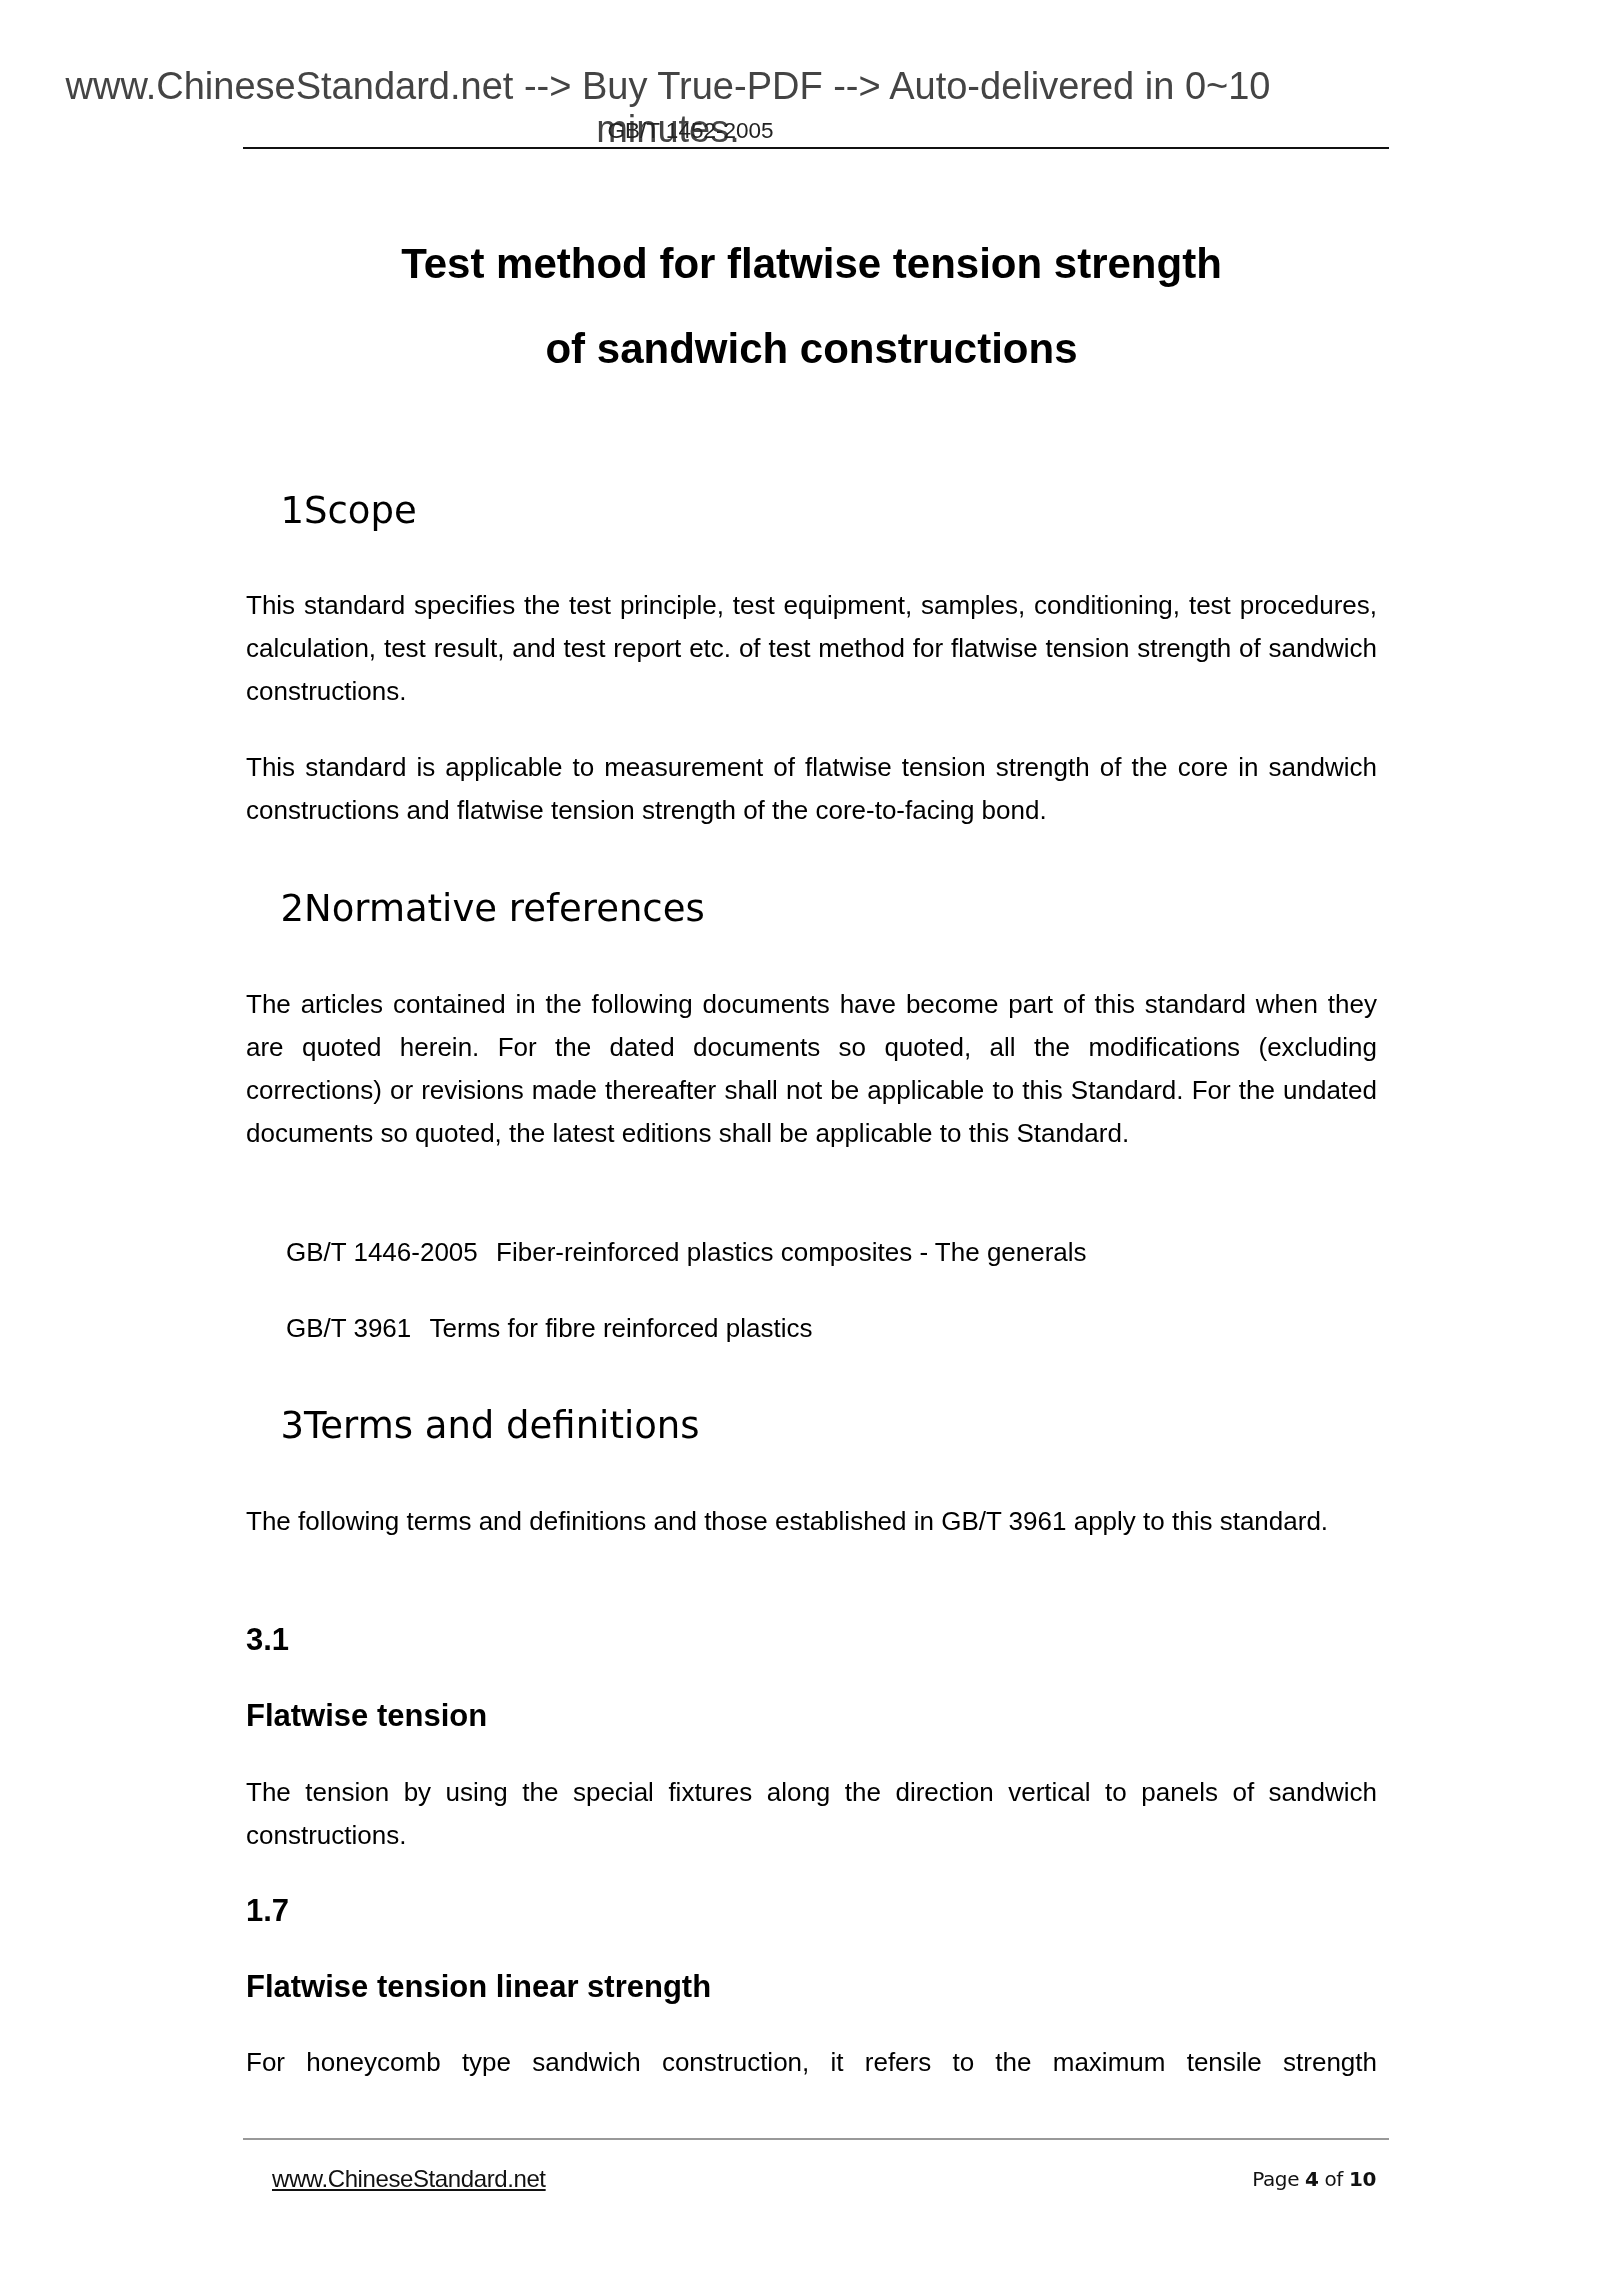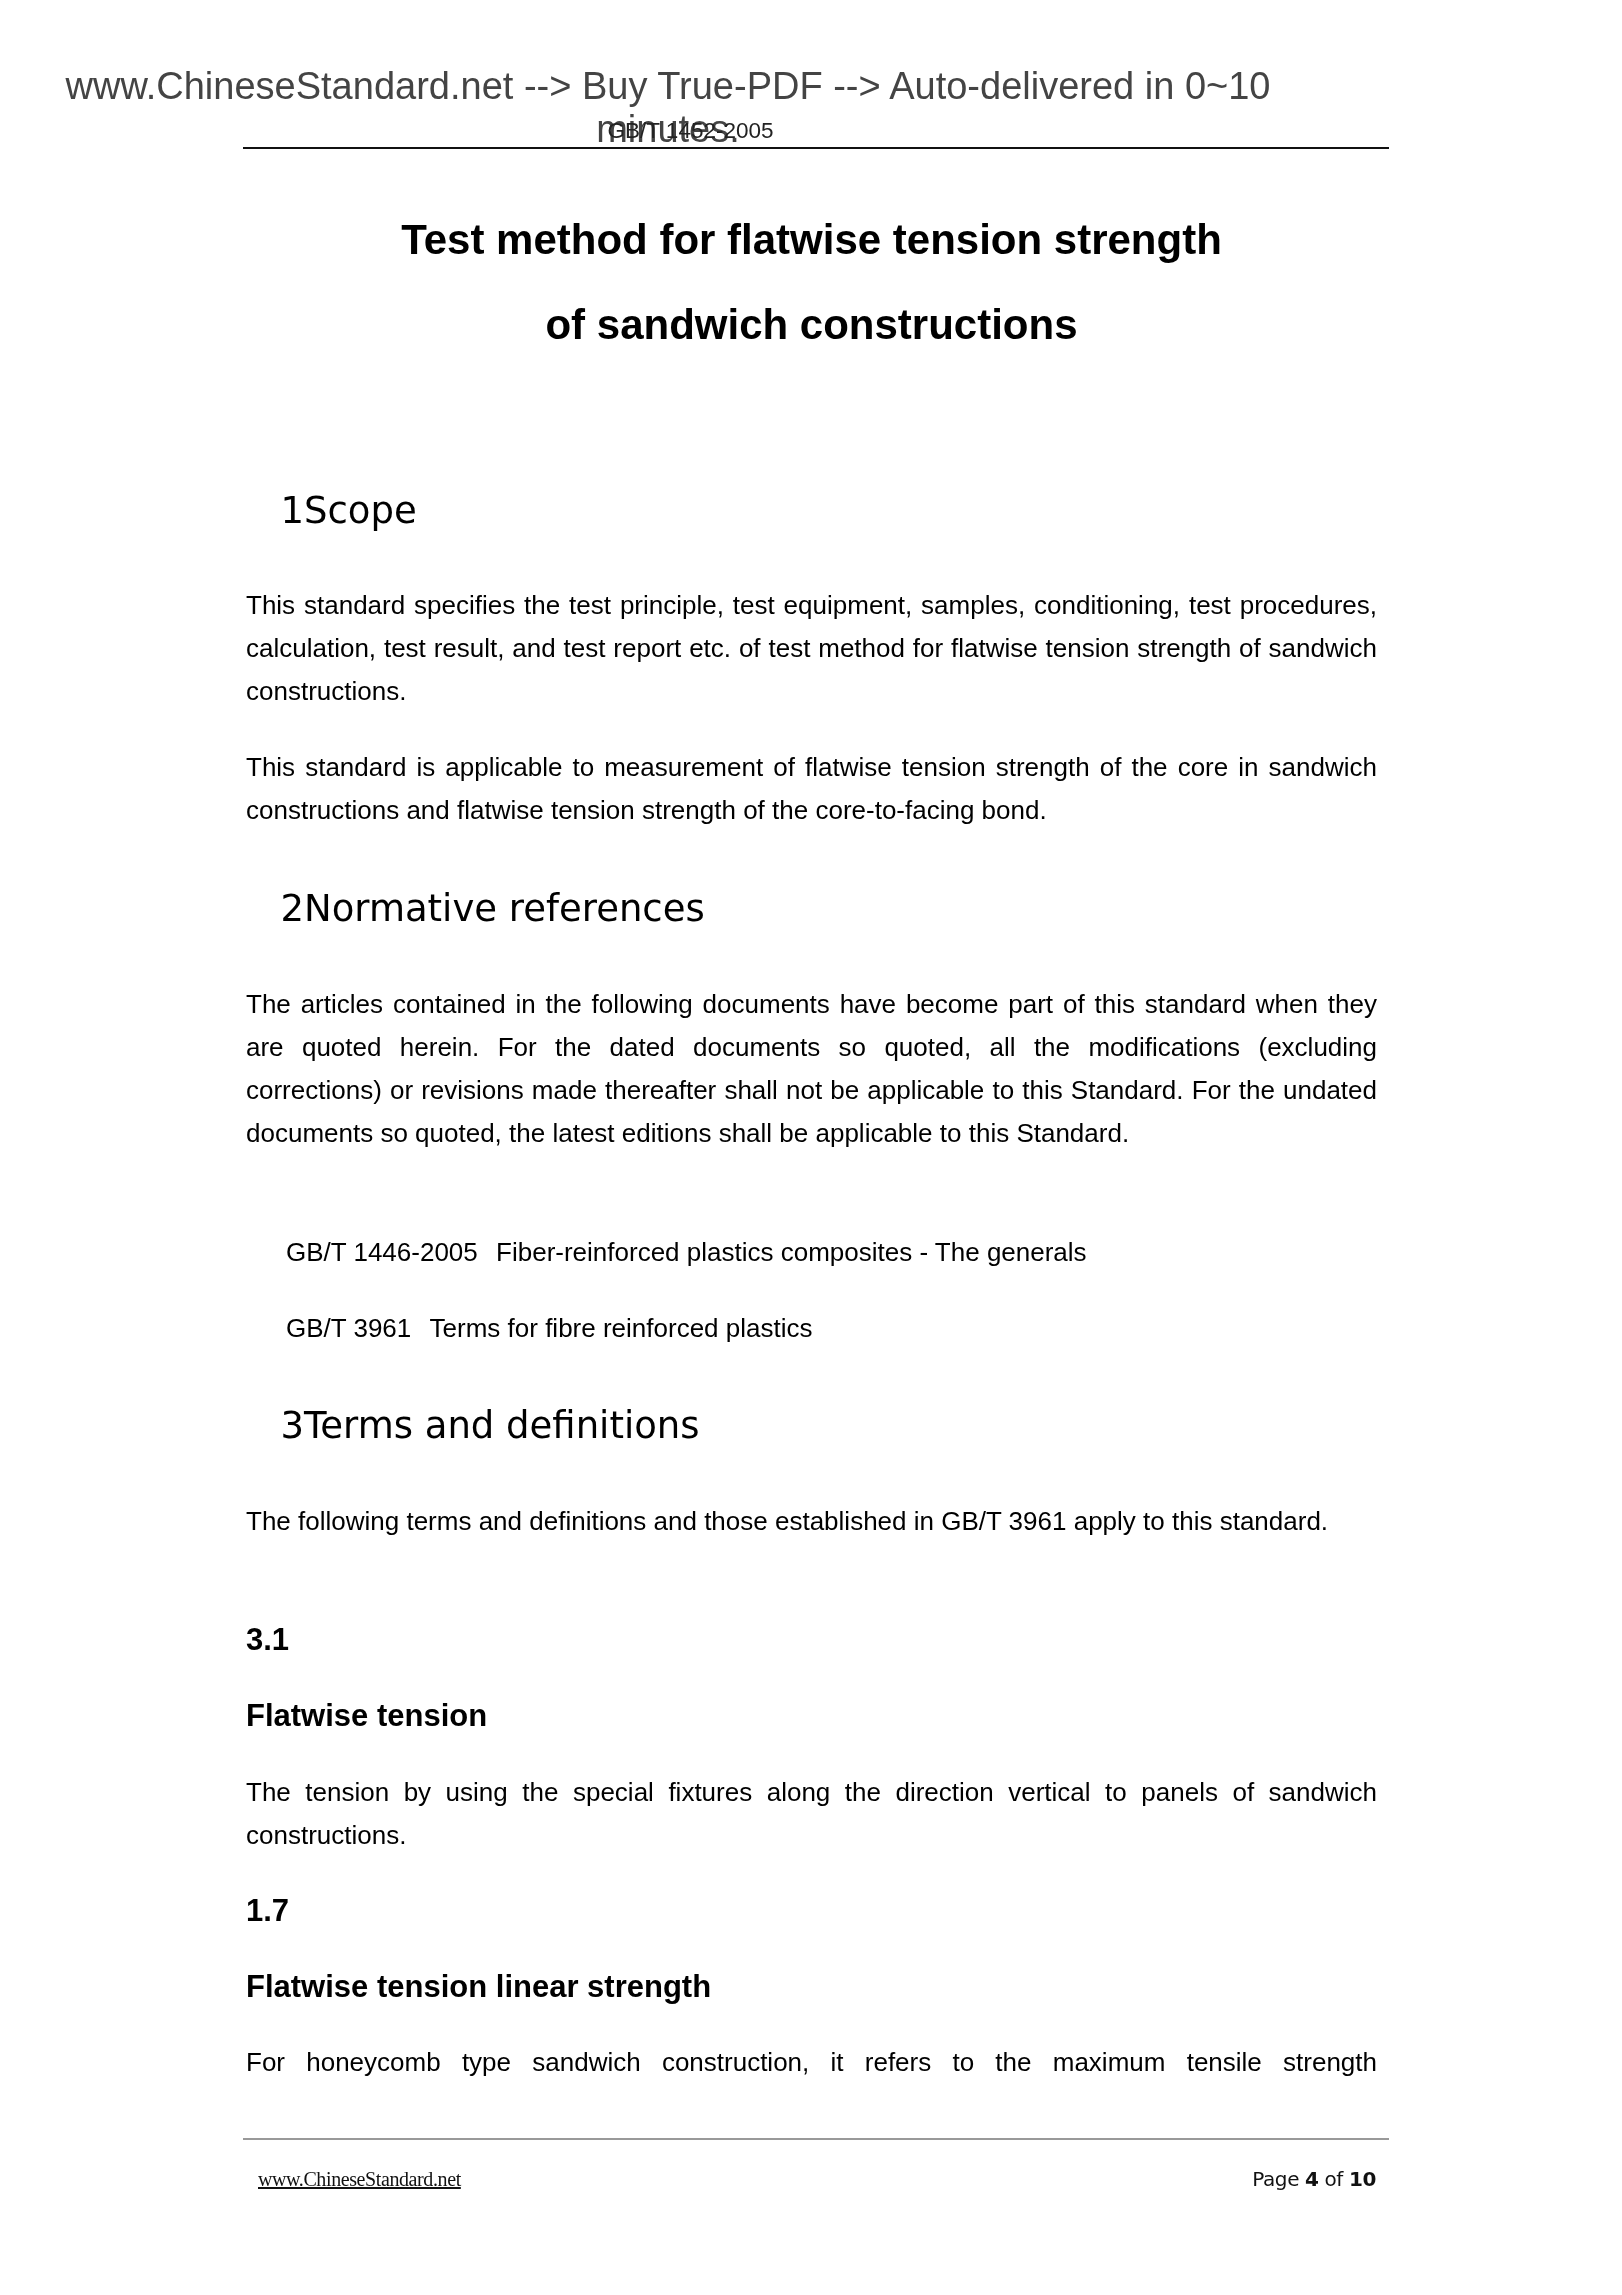--- a/index.html
+++ b/index.html
@@ -5,32 +5,32 @@
   html, body { margin: 0; padding: 0; background: #ffffff; }
   body { width: 1623px; height: 2295px; position: relative; overflow: hidden;
          font-family: "Liberation Sans", sans-serif; color: #000; }
   .abs { position: absolute; }
   .banner { left: 0; width: 1336px; top: 65px; text-align: center;
             font-size: 38px; color: #444; letter-spacing: 0px; line-height: 43px; }
   .docid { left: 0; width: 1381px; top: 117px; text-align: center;
            font-size: 22.5px; color: #222; line-height: 27px; }
   .hrule { left: 243px; width: 1146px; top: 147px; height: 1.7px; background: #111; }
   .title { left: 0; width: 1623px; text-align: center; font-weight: bold;
-           font-size: 42px; line-height: 50px; }
+           font-size: 42px; line-height: 50px; margin-top: 24px; }
   .h1 { left: 246px; font-family: "DejaVu Sans", sans-serif; font-size: 37px;
         line-height: 45px; color: #000; text-align: right; }
   .h1 .num { display: inline-block; width: 58px; }
   .para { left: 246px; width: 1131px; font-size: 26px; line-height: 43px;
           text-align: justify; text-align-last: left; }
   .ref { left: 286px; font-size: 26px; line-height: 33px; white-space: pre; }
   .ref .code { display: inline-block; margin-right: 18.3px; }
   .sub { left: 246px; font-size: 31px; font-weight: bold; line-height: 33px; text-align: center; }
   .frule { left: 243px; width: 1146px; top: 2138px; height: 1.7px; background: #999; }
-  .flink { left: 258px; top: 2163px; font-family: Liberation Serif, serif;
-           font-size: 20px; color: #111; text-decoration: underline; line-height: 32px;
+  .flink { left: 272px; top: 2163px; font-family: Liberation Sans, sans-serif;
+           font-size: 24px; color: #111; text-decoration: underline; line-height: 32px;
            letter-spacing: -0.4px; }
   .fpage { left: 1209px; width: 167px; top: 2166px; text-align: right;
            font-family: "DejaVu Sans", sans-serif; font-size: 20px; color: #111;
            line-height: 27px; letter-spacing: -0.4px; }
   .fpage b { font-weight: bold; }
 </style>
 </head>
 <body>
 
 <div class="abs banner">www.ChineseStandard.net --&gt; Buy True-PDF --&gt; Auto-delivered in 0~10 minutes.</div>

